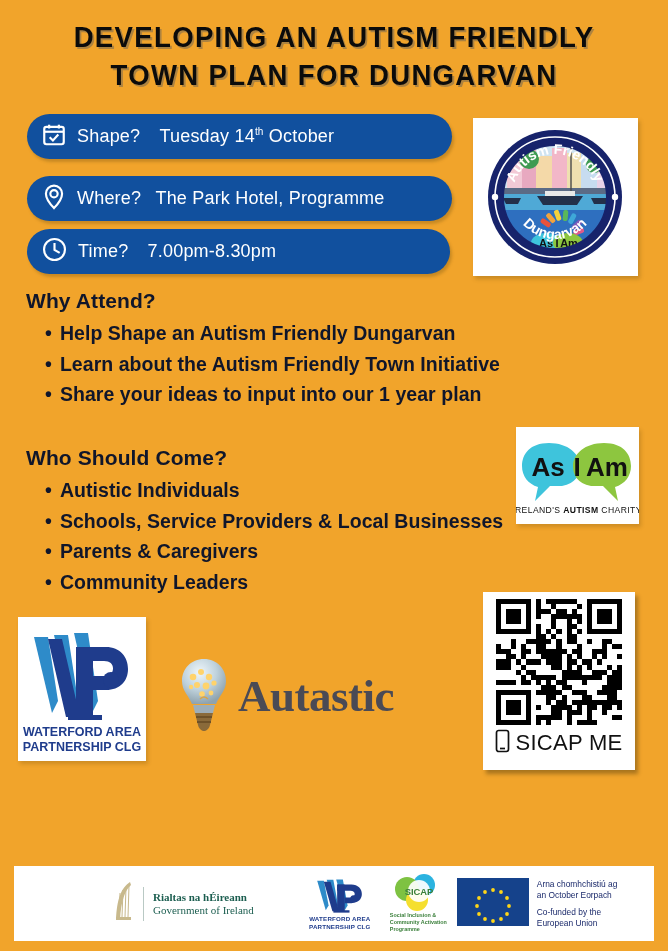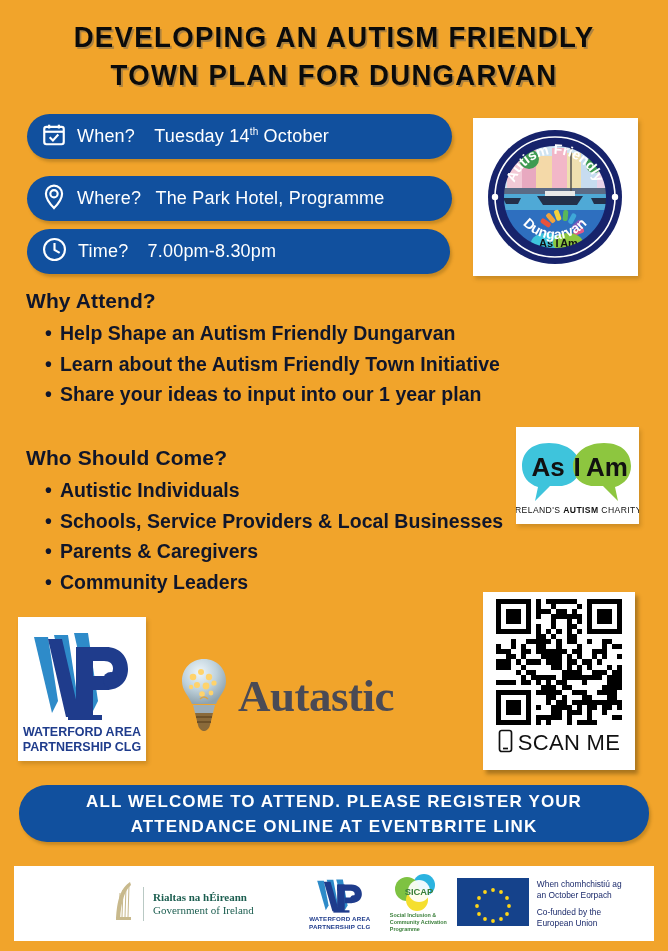--- a/index.html
+++ b/index.html
@@ -152,21 +152,21 @@
     <span class="ico">
       <svg width="26" height="26" viewBox="0 0 24 24" fill="none" stroke="#fff" stroke-width="2">
         <rect x="3" y="4.5" width="18" height="16" rx="2"></rect>
         <line x1="3" y1="9" x2="21" y2="9"></line>
         <line x1="7.5" y1="2.5" x2="7.5" y2="6"></line>
         <line x1="16.5" y1="2.5" x2="16.5" y2="6"></line>
         <polyline points="8,14 11,17 16,11.5"></polyline>
       </svg>
     </span>
     <span class="txt">
-      <span class="lbl">When?</span>
+      <span class="lbl">Shape?</span>
       <span class="val"><span>Tuesday 14</span><sup>th</sup><span> October</span></span>
     </span>
   </div>
 
   <div class="pill" id="pill-where">
     <span class="ico">
       <svg width="26" height="28" viewBox="0 0 24 26" fill="none" stroke="#fff" stroke-width="2">
         <path d="M12 2.5c-4.2 0-7.5 3.3-7.5 7.4 0 5.5 7.5 13.4 7.5 13.4s7.5-7.9 7.5-13.4c0-4.1-3.3-7.4-7.5-7.4z"></path>
         <circle cx="12" cy="10" r="3.4"></circle>
       </svg>
@@ -954,28 +954,24 @@
         <i style="background: rgb(255, 255, 255);"></i>
         <i style="background: rgb(255, 255, 255);"></i>
       </div>
     <div id="scanme">
       <span>
         <svg width="15" height="24" viewBox="0 0 15 24" fill="none" stroke="#111" stroke-width="1.7">
           <rect x="1.5" y="1.5" width="12" height="21" rx="2.2"></rect>
           <line x1="5" y1="19.5" x2="10" y2="19.5"></line>
         </svg>
       </span>
-      <span class="lab">SCAN ME</span>
+      <span class="lab">SICAP ME</span>
     </div>
   </div>
 
-  <div id="banner">
-    <span>ALL WELCOME TO ATTEND. PLEASE REGISTER YOUR</span>
-    <span>ATTENDANCE ONLINE AT EVENTBRITE LINK</span>
-  </div>
 
   <div id="footer">
 
     <div class="f-item" style="margin-left:88px">
       <span>
         <svg width="22" height="46" viewBox="0 0 22 46">
           <path d="M18 3 C9 9 5 20 4 41 L8 41 C9 22 13 11 19 6 Z" fill="#C8B98C"></path>
           <path d="M4 41 L19 41 L19 38 L4 38 Z" fill="#C8B98C"></path>
           <g stroke="#C8B98C" stroke-width="1">
             <line x1="8" y1="14" x2="7" y2="38"></line>
@@ -1043,21 +1039,21 @@
             <circle cx="36" cy="43" r="1.9"></circle>
               <circle cx="28" cy="41" r="1.9"></circle>
             <circle cx="22" cy="36" r="1.9"></circle>
               <circle cx="20" cy="28" r="1.9"></circle>
             <circle cx="22" cy="20" r="1.9"></circle>
               <circle cx="28" cy="14" r="1.9"></circle>
           </g>
         </svg>
       </span>
       <span class="eu-txt" style="margin-left:8px">
-        <span class="g">When chomhchistiú ag</span>
+        <span class="g">Arna chomhchistiú ag</span>
         <span class="g">an October Eorpach</span>
         <span class="sp"></span>
         <span class="g">Co-funded by the</span>
         <span class="g">European Union</span>
       </span>
     </div>
 
   </div>
 </div>
 

